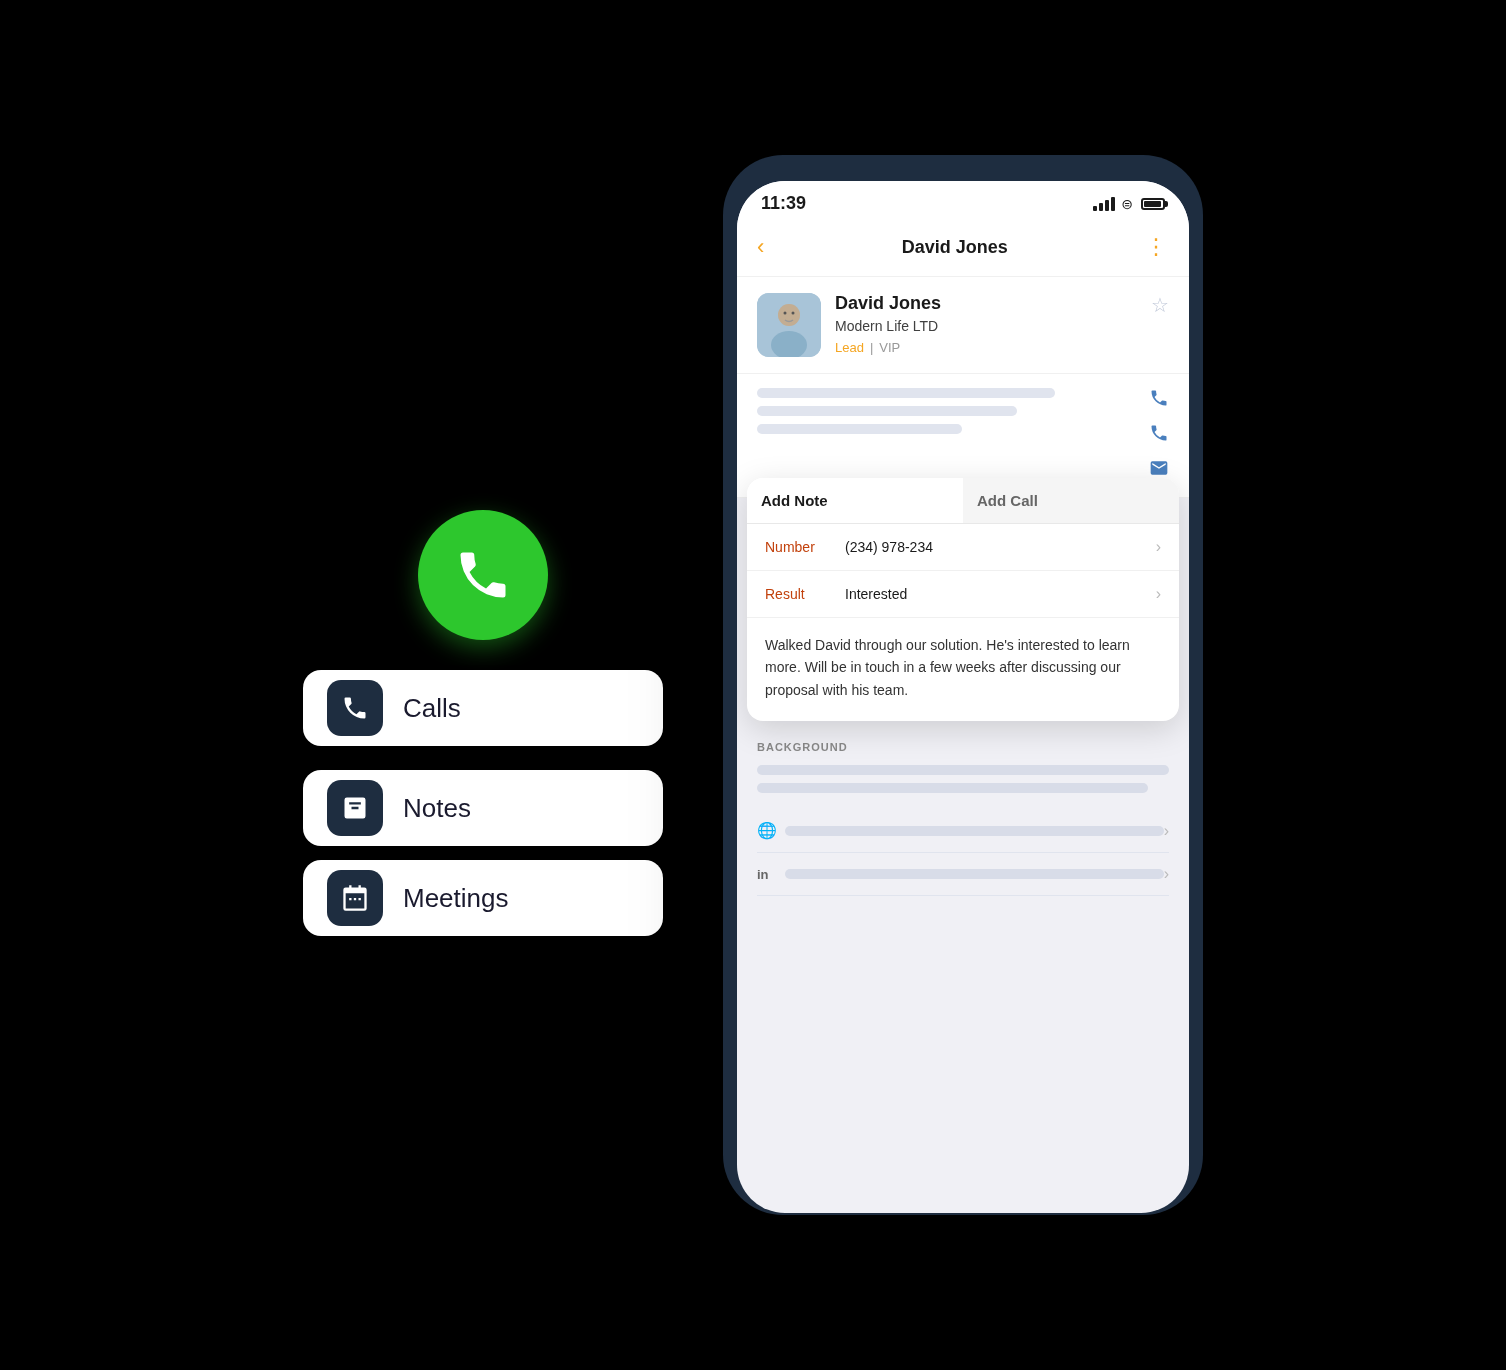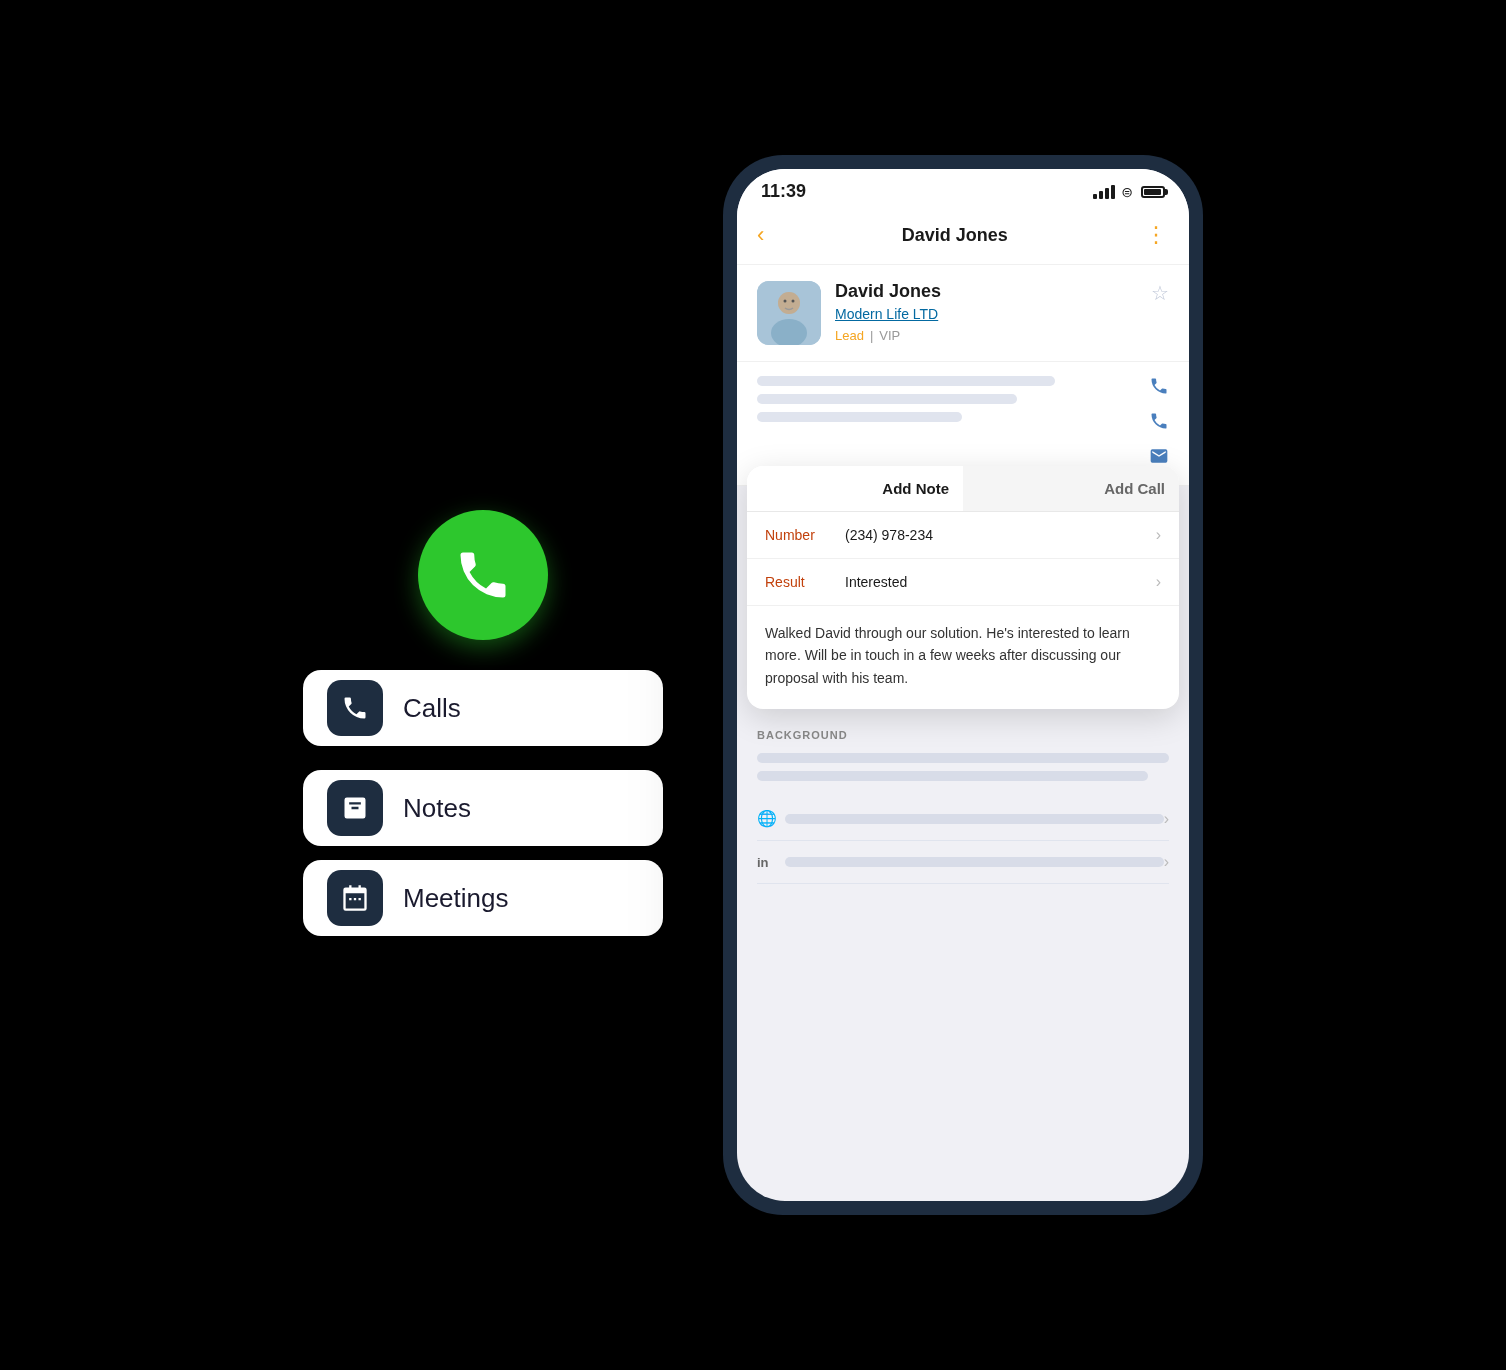--- a/index.html
+++ b/index.html
@@ -125,20 +125,21 @@
       flex-shrink: 0;
     }
     .phone-inner {
       width: 100%;
       height: 100%;
       background: #f0f0f5;
       border-radius: 48px;
       overflow: hidden;
       display: flex;
       flex-direction: column;
+      margin-top: 12px;
     }
 
     
     .status-bar {
       background: white;
       padding: 12px 24px 8px;
       display: flex;
       align-items: center;
       justify-content: space-between;
     }
@@ -246,23 +247,22 @@
       flex: 1;
     }
     .contact-name {
       font-size: 18px;
       font-weight: 700;
       color: #1a1a1a;
       margin-bottom: 4px;
     }
     .contact-company {
       font-size: 14px;
-      color: #0369a1;
+      color: #404040;
       margin-bottom: 6px;
-      text-decoration: underline;
     }
     .contact-tags {
       display: flex;
       gap: 6px;
       align-items: center;
     }
     .tag-lead {
       color: #F5A623;
       font-size: 13px;
       font-weight: 500;
@@ -323,21 +323,21 @@
       z-index: 10;
       overflow: hidden;
     }
     .tab-row {
       display: flex;
       border-bottom: 1px solid #e8e8e8;
     }
     .tab-btn {
       flex: 1;
       padding: 14px;
-      text-align: right;
+      text-align: left;
       font-size: 15px;
       font-weight: 600;
       color: #666;
       background: #f5f5f5;
       cursor: pointer;
     }
     .tab-btn.active {
       background: white;
       color: #1a1a1a;
     }

